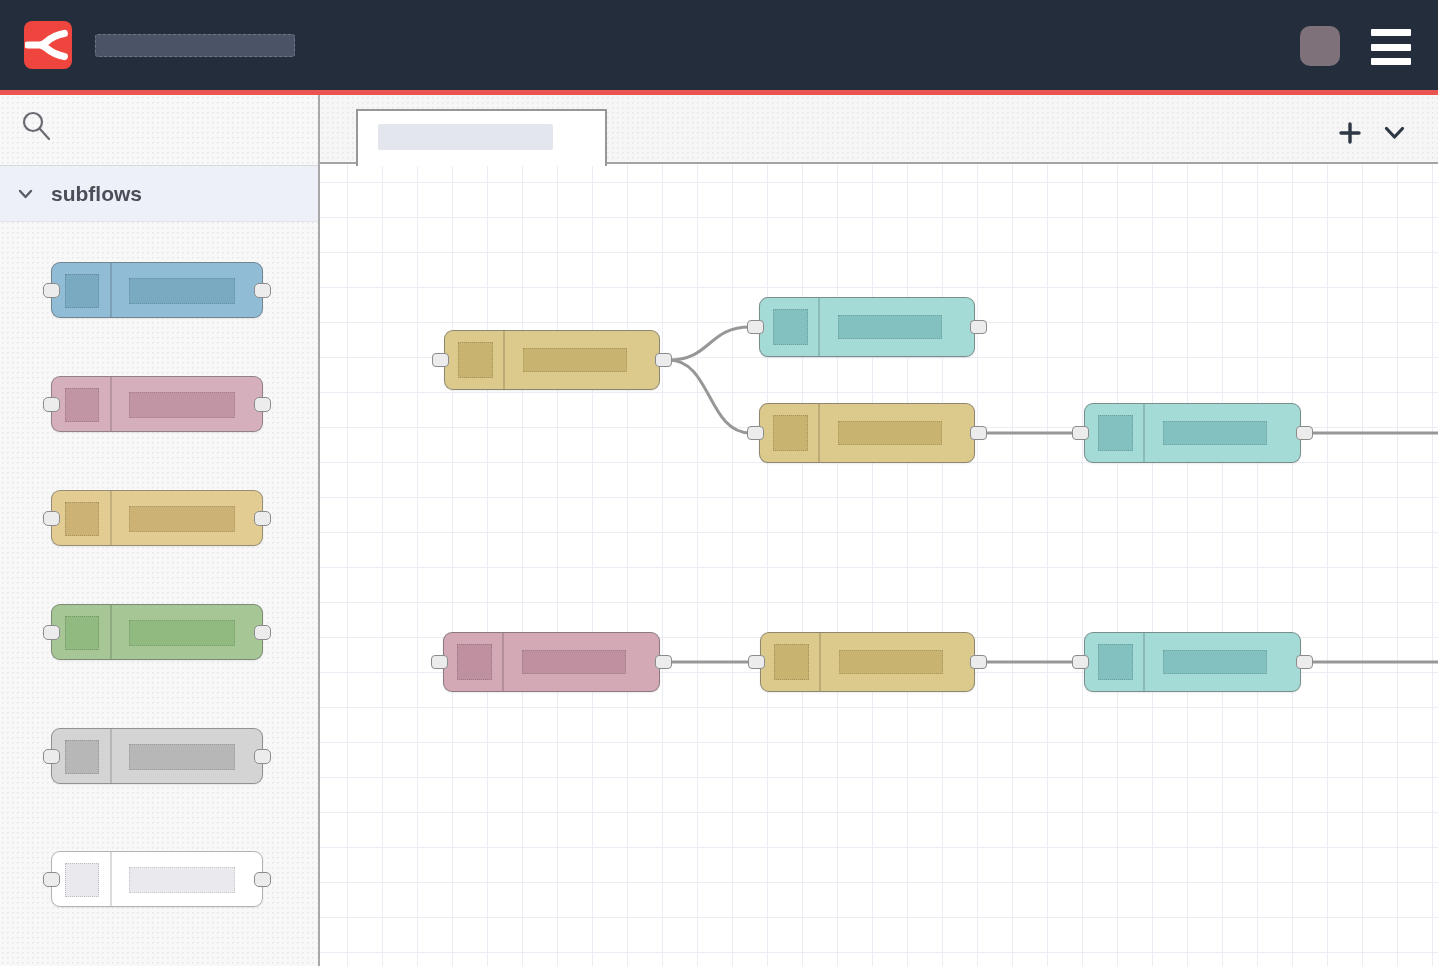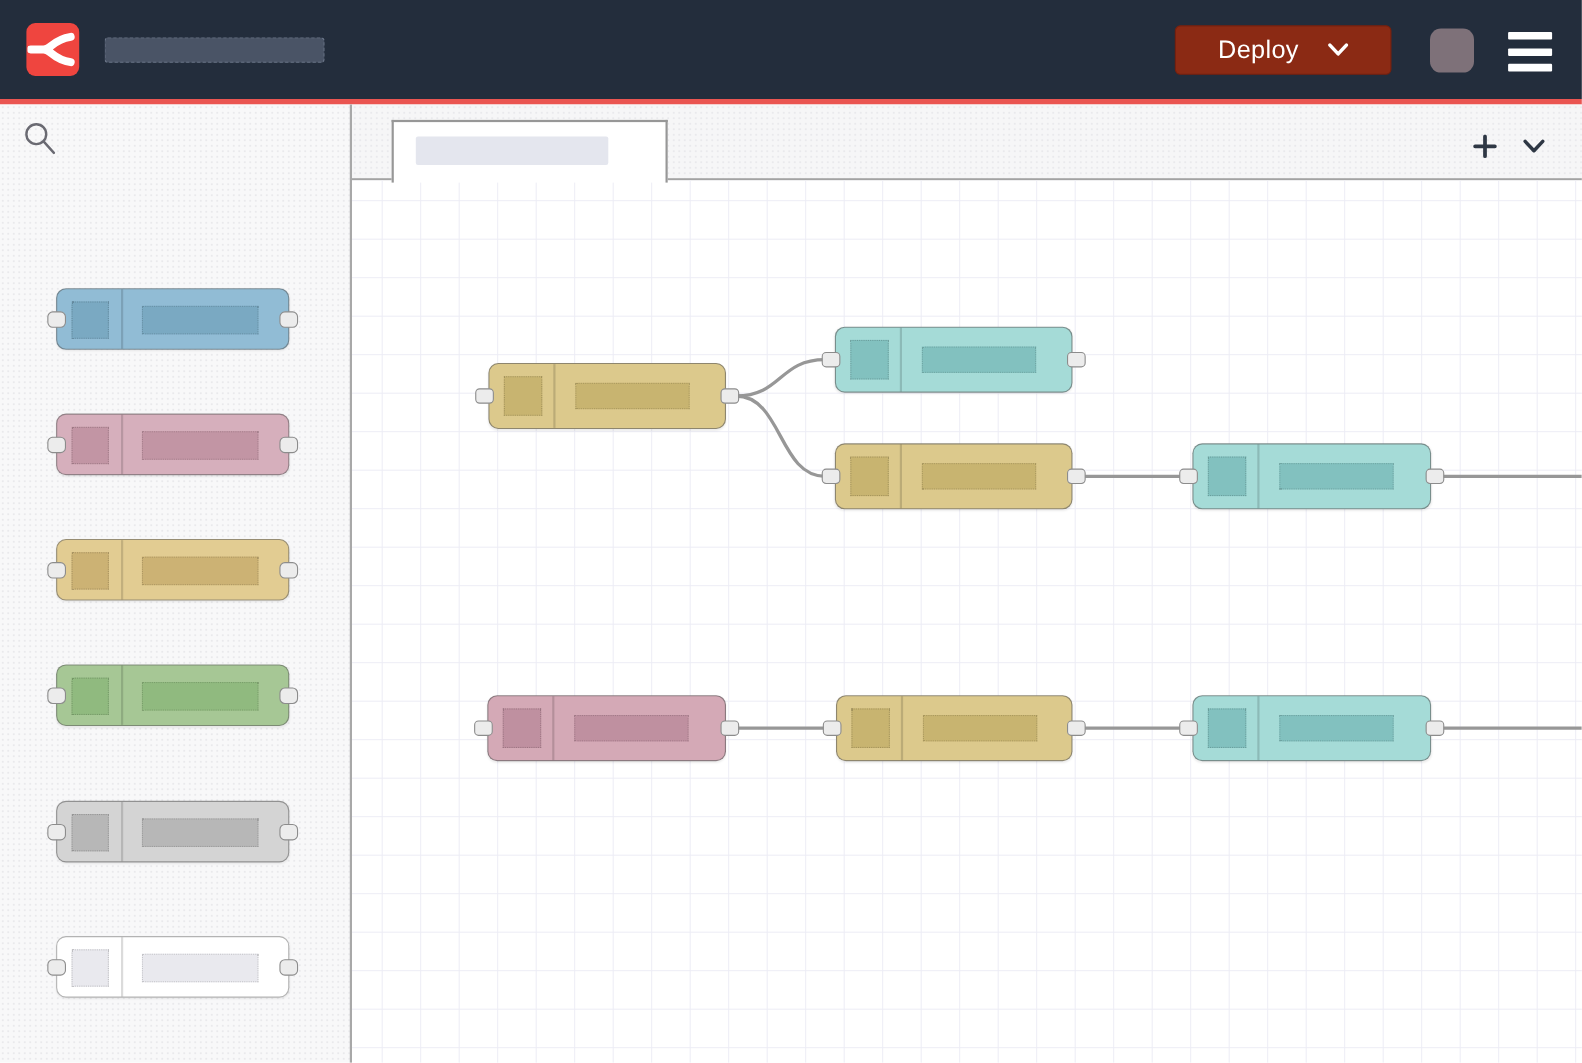--- a/index.html
+++ b/index.html
@@ -87,43 +87,43 @@
 </head>
 <body>
 
 <div class="header">
   <div class="logo">
     <svg width="46" height="46" viewBox="0 0 48 48">
       <path d="M3 24 H15 M15 24 C23 24 23 15 41 12 M15 24 C23 24 23 33 41 36" stroke="#ffffff" stroke-width="7.5" fill="none" stroke-linecap="round"></path>
     </svg>
   </div>
   <div class="hdr-placeholder"></div>
-  <div class="deploy-btn">
-    <span class="lbl">Deploy</span>
-    <svg width="19" height="13" viewBox="0 0 19 13">
-      <path d="M2 2 L9.5 10 L17 2" stroke="#ffffff" stroke-width="3.2" fill="none" stroke-linecap="round" stroke-linejoin="round"></path>
-    </svg>
-  </div>
   <div class="avatar"></div>
   <div class="hamburger">
     <div class="bar"></div>
     <div class="bar"></div>
     <div class="bar"></div>
   </div>
 </div>
 <div class="header-accent"></div>
 
 <div class="palette">
   <div class="search-row">
     <div class="search-icon-box">
       <svg width="30" height="32" viewBox="0 0 30 32">
         <circle cx="12" cy="12" r="9" stroke="#6a6a72" stroke-width="2.2" fill="none"></circle>
         <path d="M19 19 L28 29" stroke="#6a6a72" stroke-width="2.2" stroke-linecap="round"></path>
       </svg>
     </div>
+  </div>
+  <div class="section-header">
+    <svg class="chev" width="15" height="10" viewBox="0 0 15 10">
+      <path d="M2 2 L7.5 8 L13 2" stroke="#5b5e66" stroke-width="2.4" fill="none" stroke-linecap="round" stroke-linejoin="round"></path>
+    </svg>
+    <span class="sec-label">subflows</span>
   </div>
   <div id="palette-items">
       <div class="pal-node" style="top: 167px; background: rgb(145, 188, 213);">
         <div class="nicon" style="background:#7aa9c2"></div>
         <div class="sep"></div>
         <div class="nlabel" style="background:#7aa9c2"></div>
         <div class="pal-port in"></div>
         <div class="pal-port out"></div>
       </div>
       <div class="pal-node" style="top: 281px; background: rgb(214, 175, 188);">

